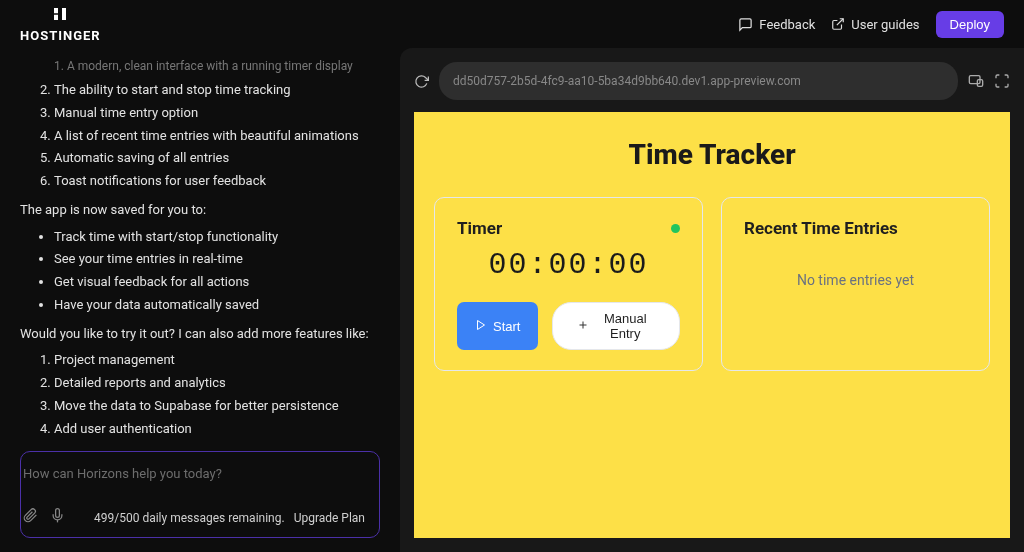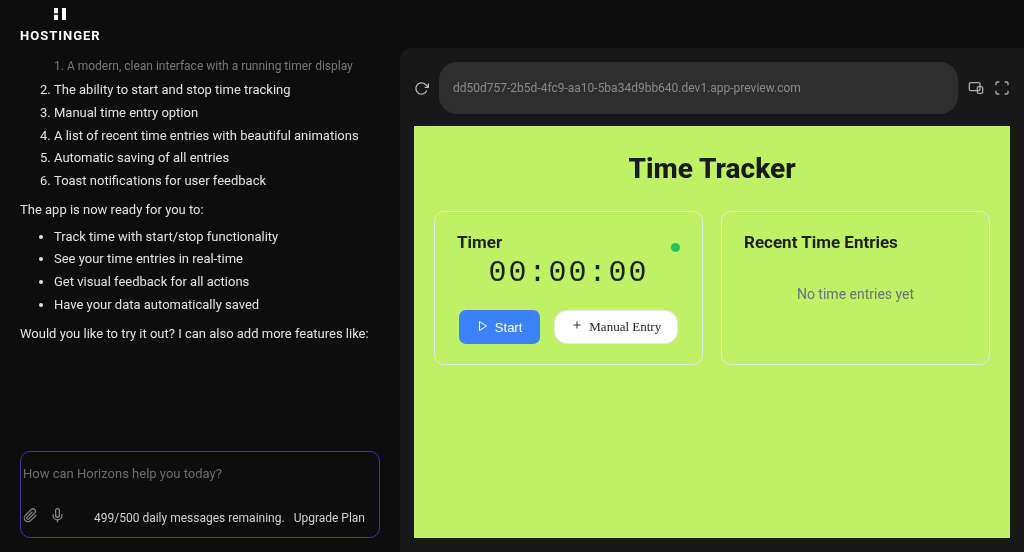--- a/index.html
+++ b/index.html
@@ -113,99 +113,126 @@
     .url-bar {
       display: flex;
       align-items: center;
       gap: 10px;
     }
     .reload-btn { color: #bbb; cursor: pointer; display:flex; }
     .url-pill {
       flex: 1;
       background: #2e2e2e;
       border-radius: 18px;
-      padding: 19px 14px;
+      padding: 12px 14px;
       font-size: 12px;
       color: #888;
       overflow: hidden;
       white-space: nowrap;
     }
     .urlbar-icon { color: #aaa; cursor: pointer; display:flex; }
     .preview-frame {
       flex: 1;
-      background: #bef264;
+      background: #fde047;
       border-radius: 0;
       margin-top: 12px;
       padding: 26px 20px;
       color: #111;
       overflow: hidden;
     }
     .preview-title {
       font-size: 28px;
       font-weight: 800;
       text-align: center;
       color: #1a1a1a;
       margin-bottom: 26px;
     }
     .cards-row { display: flex; gap: 18px; }
     .card {
       border: 1px solid #e5e7eb;
       border-radius: 10px;
       padding: 20px 22px;
       flex: 1;
     }
-    .card-header { display: flex; justify-content: space-between; align-items: flex-end; margin-bottom: 4px; }
+    .card-header { display: flex; justify-content: space-between; align-items: center; margin-bottom: 10px; }
     .card-title { font-size: 17px; font-weight: 700; color: #1f1f1f; }
     .status-dot { width: 9px; height: 9px; background: #22c55e; border-radius: 50%; }
     .timer-display { font-family: "Courier New", monospace; font-size: 30px; font-weight: 400; text-align: center; letter-spacing: 2px; color: #1b1b1b; margin-bottom: 20px; }
     .button-row { display: flex; gap: 14px; justify-content: center; }
     .primary-btn {
       background: #3b82f6; color: #fff; padding: 8px 18px; border: none; border-radius: 7px;
       font-size: 13px; display: flex; align-items: center; gap: 6px; cursor: pointer;
     }
     .secondary-btn {
-      background: #fff; color: #1f1f1f; border: 1px solid #e5e7eb; padding: 8px 16px; border-radius: 13px;
-      font-size: 13px; display: flex; align-items: center; gap: 6px; cursor: pointer; font-family: Liberation Serif, serif;
+      background: #fff; color: #1f1f1f; border: 1px solid #e5e7eb; padding: 8px 24px; border-radius: 19px;
+      font-size: 13px; display: flex; align-items: center; gap: 6px; cursor: pointer;
     }
     .empty-state { color: #6b7280; font-size: 14px; text-align: center; padding-top: 34px; }
   </style>
 </head>
 <body>
 
 <header class="top-header">
   <div class="logo">
     <span class="logo-icon">
       <svg viewBox="0 0 24 24" width="16" height="16" fill="#fff">
           <path d="M3 3h6v8H3V3zm12 0h6v18h-6V3zM3 13h6v8H3v-8z"></path>
         </svg>
     </span>
     <span>HOSTINGER</span>
+  </div>
+  <div class="header-right">
+    <div class="header-link">
+      <span class="header-icon">
+        <svg width="15" height="15" viewBox="0 0 24 24" fill="none" stroke="#ddd" stroke-width="2">
+            <path d="M21 15a2 2 0 0 1-2 2H7l-4 4V5a2 2 0 0 1 2-2h14a2 2 0 0 1 2 2z"></path>
+          </svg>
+      </span>
+      <span>Feedback</span>
+    </div>
+    <div class="header-link">
+      <span class="header-icon">
+        <svg width="14" height="14" viewBox="0 0 24 24" fill="none" stroke="#ddd" stroke-width="2">
+            <path d="M18 13v6a2 2 0 0 1-2 2H5a2 2 0 0 1-2-2V8a2 2 0 0 1 2-2h6"></path>
+            <polyline points="15 3 21 3 21 9"></polyline>
+            <line x1="10" y1="14" x2="21" y2="3"></line>
+          </svg>
+      </span>
+      <span>User guides</span>
+    </div>
+    <button class="deploy-btn">Deploy</button>
   </div>
 </header>
 
 <div class="main-wrap">
 
   <aside class="chat-panel">
     <div class="chat-content">
       <div class="truncated-line">1. A modern, clean interface with a running timer display</div>
       <ol start="2" id="features-ol">
           <li>The ability to start and stop time tracking</li>
           <li>Manual time entry option</li>
           <li>A list of recent time entries with beautiful animations</li>
           <li>Automatic saving of all entries</li>
           <li>Toast notifications for user feedback</li>
         </ol>
-      <p>The app is now ready for you to:</p>
+      <p>The app is now saved for you to:</p>
       <ul id="ready-ul">
           <li>Track time with start/stop functionality</li>
           <li>See your time entries in real-time</li>
           <li>Get visual feedback for all actions</li>
           <li>Have your data automatically saved</li>
         </ul>
       <p>Would you like to try it out? I can also add more features like:</p>
+      <ol id="suggest-ol">
+          <li>Project management</li>
+          <li>Detailed reports and analytics</li>
+          <li>Move the data to Supabase for better persistence</li>
+          <li>Add user authentication</li>
+        </ol>
 
     </div>
     <div class="chat-input-box">
       <div class="chat-placeholder">How can Horizons help you today?</div>
       <div class="chat-input-bottom">
         <div class="input-icons">
           <span>
             <svg width="15" height="15" viewBox="0 0 24 24" fill="none" stroke="#888" stroke-width="2">
                 <path d="M21.44 11.05l-9.19 9.19a6 6 0 0 1-8.49-8.49l9.19-9.19a4 4 0 0 1 5.66 5.66l-9.2 9.19a2 2 0 0 1-2.83-2.83l8.49-8.48"></path>
               </svg>

